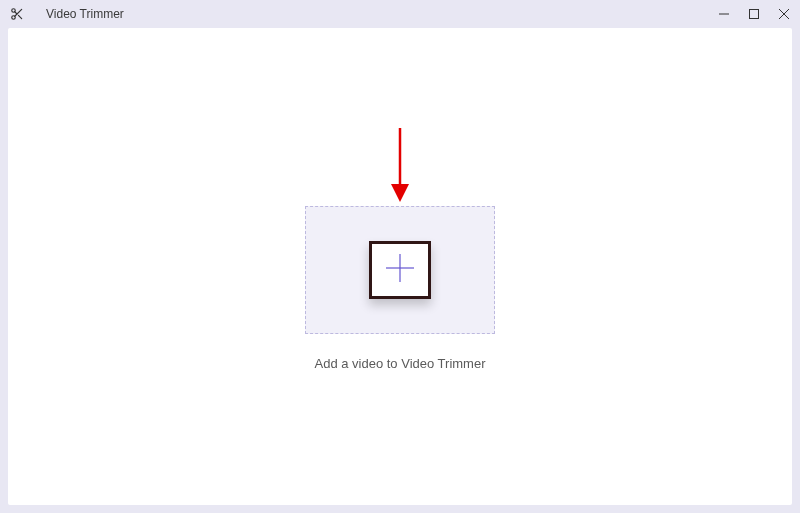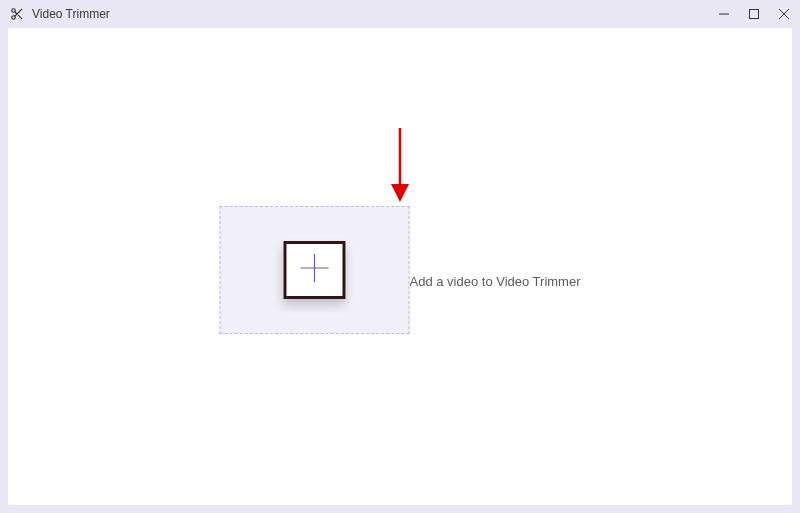--- a/index.html
+++ b/index.html
@@ -23,21 +23,21 @@
     .titlebar {
       height: 28px;
       display: flex;
       align-items: center;
       justify-content: space-between;
       padding: 0 8px 0 10px;
     }
     .titlebar-left {
       display: flex;
       align-items: center;
-      gap: 8px;
+      gap: 22px;
     }
     .app-icon {
       display: inline-flex;
       align-items: center;
     }
     .app-title {
       font-size: 12px;
       color: #3a3a3a;
     }
     .window-controls {
@@ -61,20 +61,21 @@
       bottom: 8px;
       background: #ffffff;
       border-radius: 2px;
     }
     .center-area {
       position: absolute;
       left: 50%;
       top: 178px;
       transform: translateX(-50%);
       display: flex;
+      flex-direction: column;
       align-items: center;
     }
     .dropzone {
       width: 190px;
       height: 128px;
       border: 1px dashed #bdb9df;
       background: #f1f0f9;
       display: flex;
       align-items: center;
       justify-content: center;

